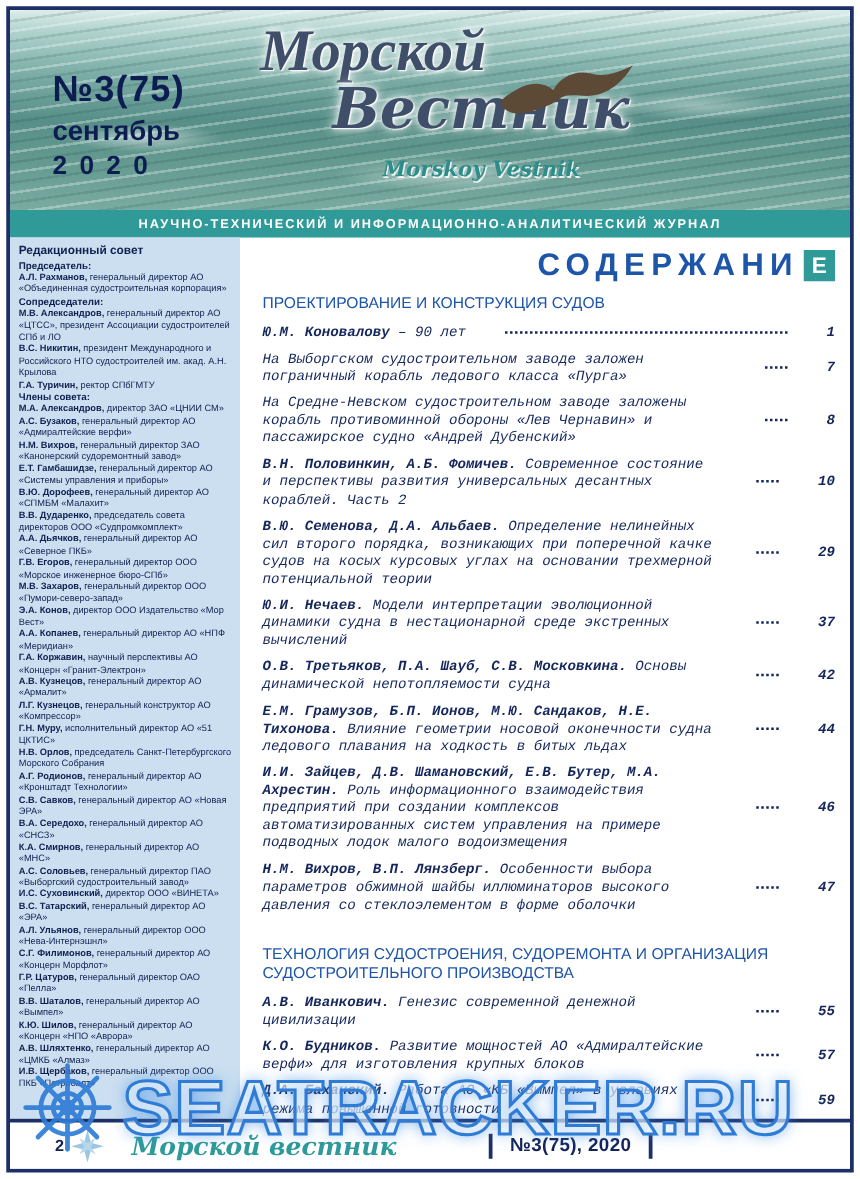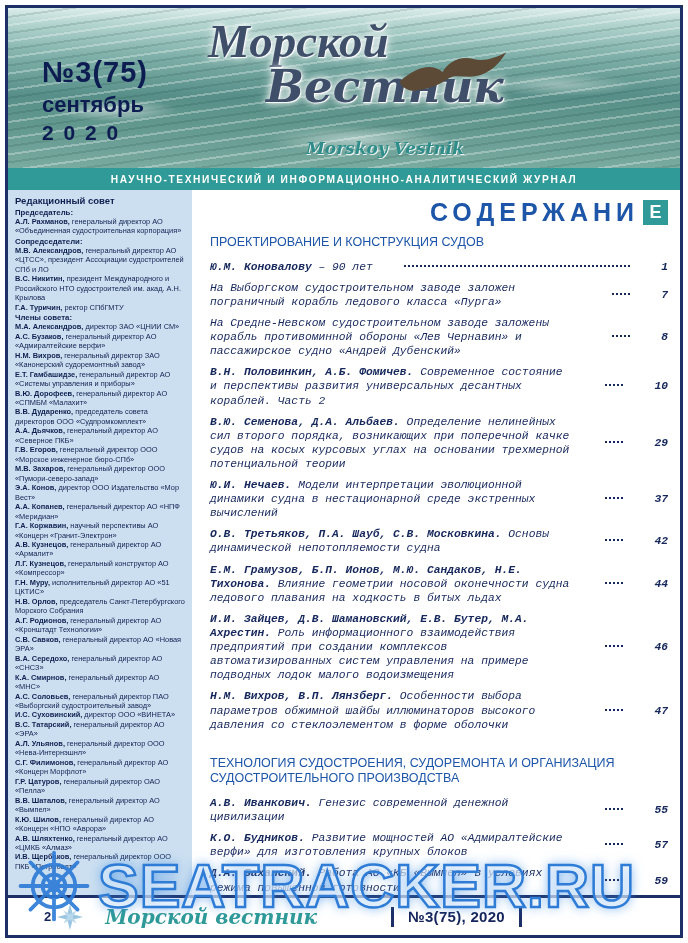--- a/index.html
+++ b/index.html
@@ -23,21 +23,21 @@
       radial-gradient(110px 16px at 82% 48%, rgba(255,255,255,.38), transparent 70%); }
   .issue { position:absolute; left:34px; top:48px; z-index:3; color:#0d1d52; font-weight:800; font-style:normal; }
   .issue-no { font-size:29px; letter-spacing:1px; }
   .issue-month { font-size:22px; margin-top:3px; }
   .issue-year { font-size:21px; margin-top:3px; letter-spacing:2px; }
   .title-script { position:absolute; left:200px; top:6px; z-index:3; color:#3f4e69;
     font-family:"DejaVu Serif", serif; font-style:italic; font-weight:700;
     text-shadow:0 0 6px rgba(255,255,255,.95),0 0 12px rgba(255,255,255,.85),1px 1px 1px #fff; }
   .title-line1 { font-size:47px;font-family:Liberation Serif, serif; }
   .title-line2 { font-size:45px; margin-left:58px; margin-top:-8px; }
-  .title-latin { position:absolute; left:298px; top:130px; z-index:3;
+  .title-latin { position:absolute; left:298px; top:118px; z-index:3;
     font-family:"DejaVu Serif", serif; font-style:italic; font-weight:700; font-size:17px;
     color:#2e8d8a; text-shadow:1px 1px 0 rgba(255,255,255,.85); }
   .gull { position:absolute; left:388px; top:40px; width:112px; height:50px; z-index:3; }
 
   
   .banner { flex:0 0 22px; background:var(--teal,#2f9a98); color:#fff; font-weight:700;
     font-size:10.2px; letter-spacing:1.6px; display:flex; align-items:center; justify-content:center; }
 
   
   .columns { flex:1 1 auto; display:flex; min-height:0; }

